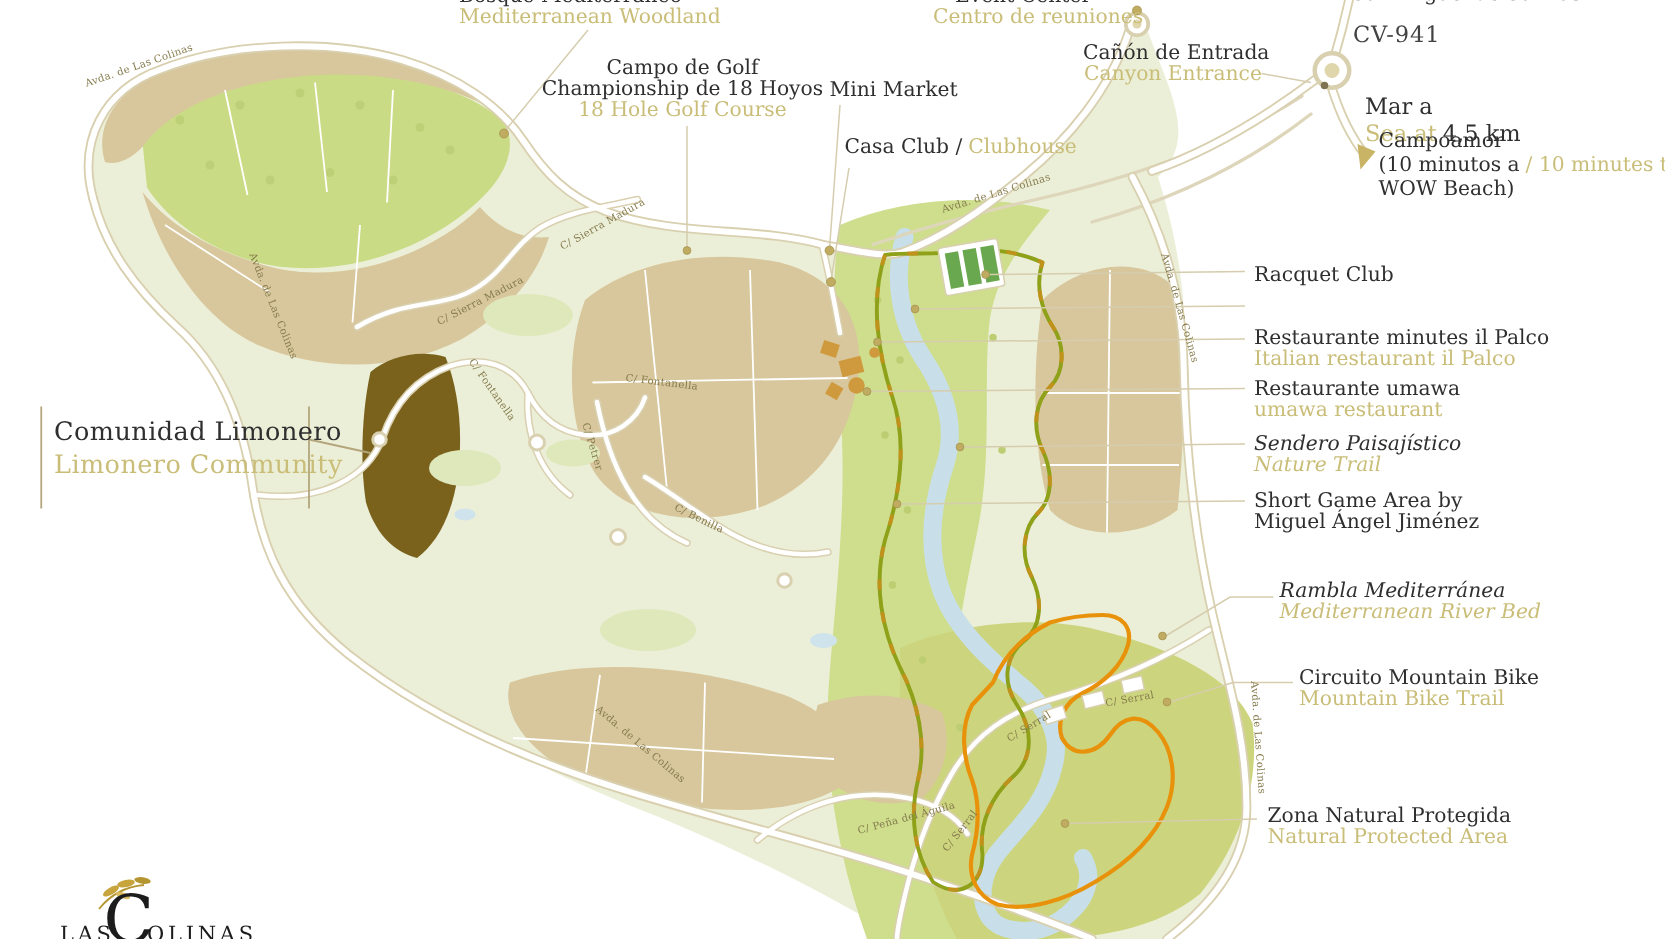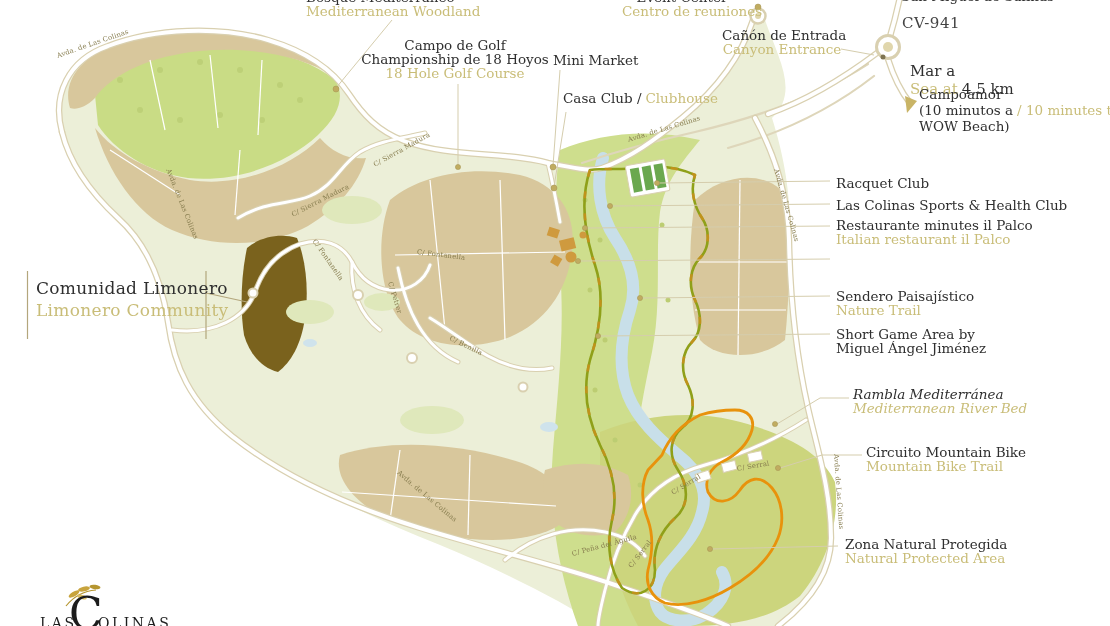--- a/index.html
+++ b/index.html
@@ -317,31 +317,32 @@
   <div class="lbl" style="left:919px;top:86px;line-height:16px;">
     <div>Campoamor</div>
     <div><span>(10 minutos a</span><span class="g sp">/ 10 minutes to</span></div>
     <div>WOW Beach)</div>
   </div>
 
   <div class="lbl" style="left:836px;top:176px;">
     <span>Racquet Club</span>
   </div>
 
-  <div class="lbl" style="left:836px;top:198px;">
-    <span>Las Colinas Sports &amp; Health Club</span>
-  </div>
 
   <div class="lbl" style="left:836px;top:218px;">
     <div>Restaurante minutes il Palco</div>
     <div class="g">Italian restaurant il Palco</div>
   </div>
 
-
-  <div class="lbl" style="left:836px;top:289px;">
+  <div class="lbl" style="left:836px;top:252px;">
+    <div>Restaurante umawa</div>
+    <div class="g">umawa restaurant</div>
+  </div>
+
+  <div class="lbl" style="left:836px;top:289px;font-style:italic;">
     <div>Sendero Paisajístico</div>
     <div class="g">Nature Trail</div>
   </div>
 
   <div class="lbl" style="left:836px;top:327px;">
     <div>Short Game Area by</div>
     <div>Miguel Ángel Jiménez</div>
   </div>
 
   <div class="lbl" style="left:853px;top:387px;font-style:italic;">

